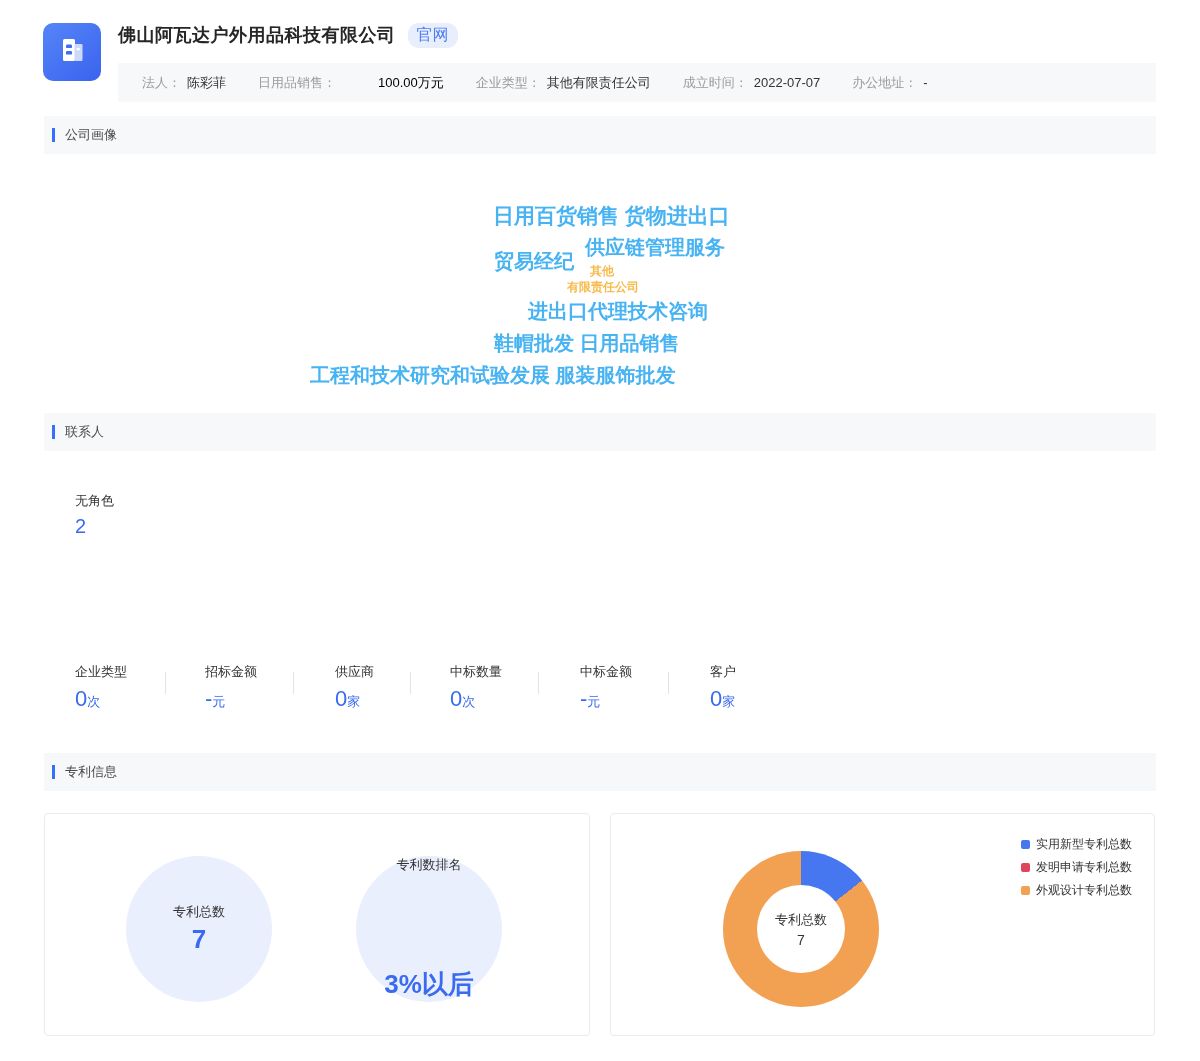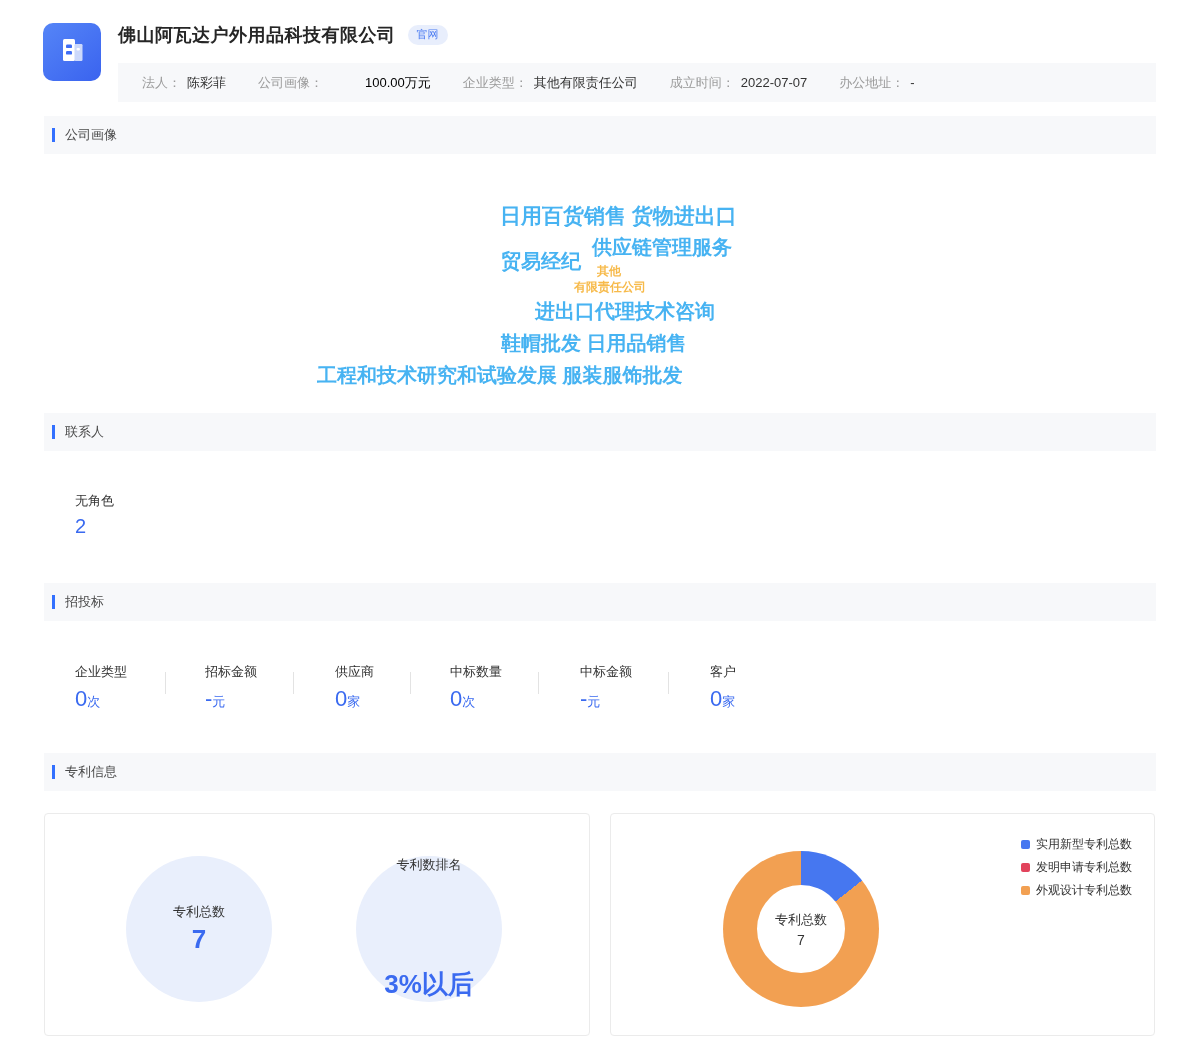--- a/index.html
+++ b/index.html
@@ -7,39 +7,39 @@
     font-family:"Liberation Sans","DejaVu Sans",sans-serif; color:#333; }
   .page { position:relative; width:1200px; height:1061px; overflow:hidden; }
 
   
   .logo { position:absolute; left:43px; top:23px; width:58px; height:58px;
     border-radius:10px; background:linear-gradient(140deg,#5585f7,#3a63ef);
     display:flex; align-items:center; justify-content:center; }
   .title-row { position:absolute; left:118px; top:22px; height:26px;
     display:flex; align-items:center; }
   .company-name { font-size:18px; font-weight:700; color:#262626; letter-spacing:.5px; }
-  .badge { margin-left:12px; font-size:11px; line-height:1; padding:4px 9px 5px;
+  .badge { margin-left:12px; font-size:16px; line-height:1; padding:4px 9px 5px;
     border-radius:11px; background:#e8eefc; color:#4d7df2; cursor:pointer; }
   .info-bar { position:absolute; left:118px; top:63px; width:1038px; height:39px;
     background:#f7f8fa; display:flex; align-items:center; padding-left:24px;
     font-size:13px; white-space:nowrap; }
   .info-pair { margin-right:32px; }
   .info-lbl { color:#9b9b9b; margin-right:6px; }
   .info-val { color:#333; font-weight:500; }
 
   
   .sec-hd { position:absolute; left:44px; width:1112px; height:38px;
     background:#f7f8fa; display:flex; align-items:center; }
   .sec-accent { width:3px; height:14px; background:#3370ff; margin:0 10px 0 8px; }
   .sec-title { font-size:13px; color:#4a4a4a; }
   .hd-portrait { top:116px; } .hd-contacts { top:413px; }
   .hd-bidding { top:583px; } .hd-patents { top:753px; }
 
   
-  .wordcloud { position:absolute; left:14px; top:166px; width:1000px; height:247px; }
+  .wordcloud { position:absolute; left:7px; top:166px; width:1000px; height:247px; }
   .wc { position:absolute; font-weight:700; white-space:nowrap; }
   .wc-xl { font-size:21px; }
   .wc-lg { font-size:20px; }
   .wc-sm { font-size:12px; font-weight:600; }
   .wc-1 { left:486px; top:36px; }
   .wc-2 { left:487px; top:82px; }
   .wc-3 { left:578px; top:68px; }
   .wc-4 { left:583px; top:97px; }
   .wc-5 { left:560px; top:113px; }
   .wc-6 { left:521px; top:132px; }
@@ -102,21 +102,21 @@
         <rect x="21.5" y="15" width="3.4" height="2.6" rx="1" fill="#ffffff"></rect>
       </svg>
     </span>
   </div>
   <div class="title-row">
     <h1 class="company-name">佛山阿瓦达户外用品科技有限公司</h1>
     <span class="badge">官网</span>
   </div>
   <div class="info-bar">
     <span class="info-pair"><span class="info-lbl">法人：</span><span class="info-val">陈彩菲</span></span>
-    <span class="info-pair"><span class="info-lbl">公司画像：</span><span class="info-val" style="color: #000000; margin-left: 36px;">100.00万元</span></span>
+    <span class="info-pair"><span class="info-lbl">日用品销售：</span><span class="info-val" style="color: #000000; margin-left: 36px;">100.00万元</span></span>
     <span class="info-pair"><span class="info-lbl">企业类型：</span><span class="info-val">其他有限责任公司</span></span>
     <span class="info-pair"><span class="info-lbl">成立时间：</span><span class="info-val">2022-07-07</span></span>
     <span class="info-pair"><span class="info-lbl">办公地址：</span><span class="info-val">-</span></span>
   </div>
 
   <div class="sec-hd hd-portrait">
     <i class="sec-accent"></i>
     <span class="sec-title">公司画像</span>
   </div>
   <div class="wordcloud">
@@ -132,24 +132,20 @@
 
   <div class="sec-hd hd-contacts">
     <i class="sec-accent"></i>
     <span class="sec-title">联系人</span>
   </div>
   <div class="contact-stat">
     <div class="contact-lbl">无角色</div>
     <div class="contact-val">2</div>
   </div>
 
-  <div class="sec-hd hd-bidding">
-    <i class="sec-accent"></i>
-    <span class="sec-title">招投标</span>
-  </div>
   <div class="stat s-1">
     <div class="stat-lbl">企业类型</div>
     <div class="stat-val"><span class="stat-num">0</span><span class="stat-unit">次</span></div>
   </div>
   <div class="stat s-2">
     <div class="stat-lbl">招标金额</div>
     <div class="stat-val"><span class="stat-num">-</span><span class="stat-unit">元</span></div>
   </div>
   <div class="stat s-3">
     <div class="stat-lbl">供应商</div>

